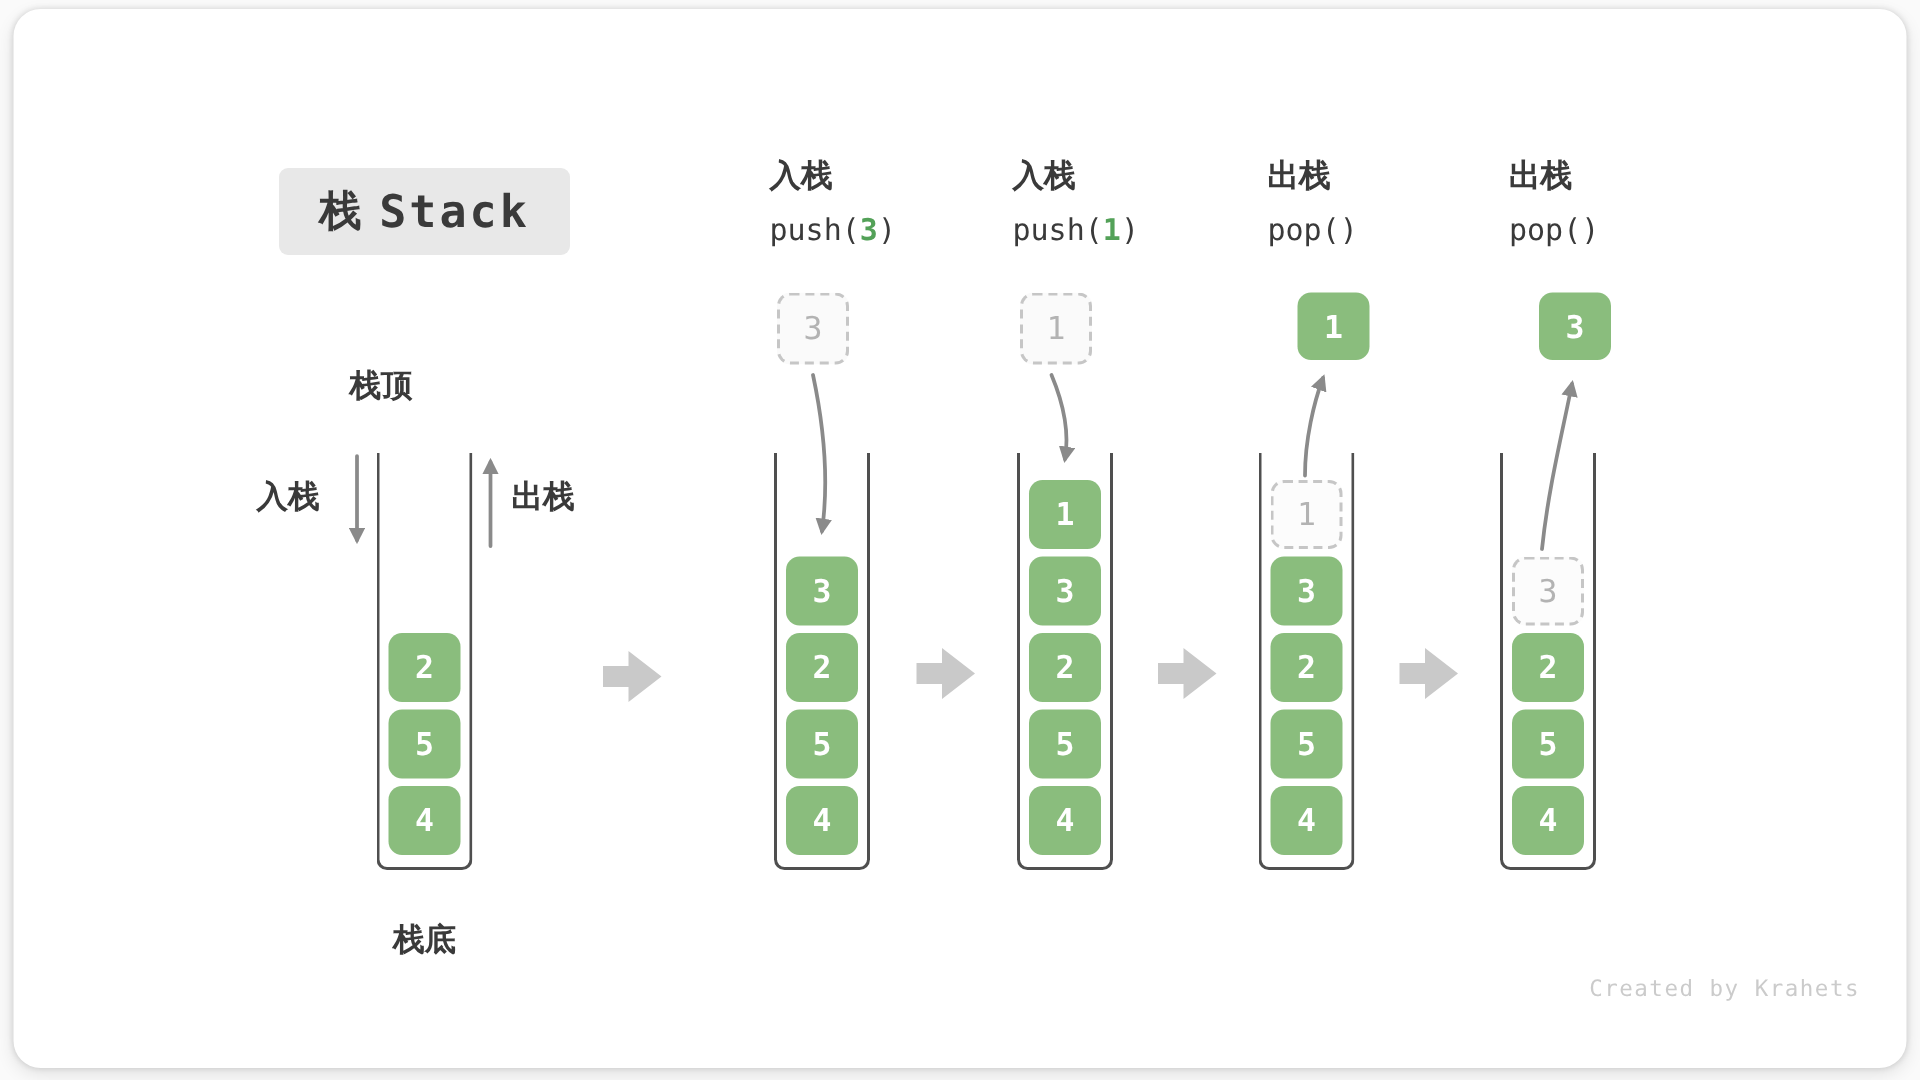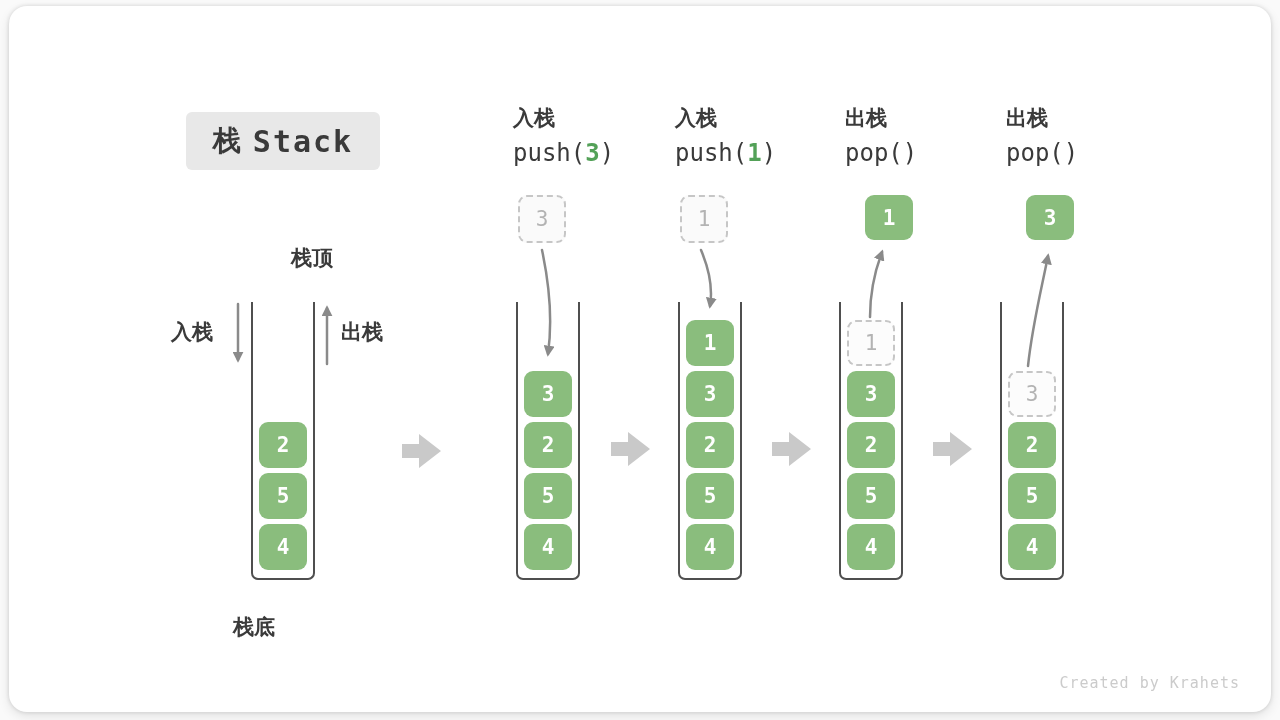--- a/index.html
+++ b/index.html
@@ -28,28 +28,28 @@
   
   .title-badge{
     position:absolute;left:186px;top:112px;width:194px;height:58px;
     background:#e8e8e8;border-radius:6px;
     display:flex;align-items:center;justify-content:center;gap:12px;
   }
   .title-zh{font-size:28px;font-weight:700;color:var(--ink);}
   .title-en{font-family:"DejaVu Sans Mono", monospace;font-size:30px;font-weight:600;letter-spacing:2px;color:var(--ink);}
   
   .zh-label{position:absolute;font-size:21px;font-weight:700;color:var(--ink);line-height:26px;}
-  .lbl-top{left:233px;top:245px;width:100px;text-align:right;}
-  .lbl-bottom{left:233px;top:614px;width:100px;}
+  .lbl-top{left:233px;top:245px;width:100px;text-align:left;}
+  .lbl-bottom{left:233px;top:614px;width:100px;text-align:center;}
   .lbl-push{left:145px;top:319px;width:68px;text-align:right;}
   .lbl-pop{left:341px;top:319px;width:68px;text-align:left;}
   
   .stage-op{position:absolute;top:103px;}
   .op-zh{font-size:21px;font-weight:700;color:var(--ink);line-height:30px;}
-  .op-code{font-family:"DejaVu Sans Mono", monospace;font-size:24px;color:var(--ink);line-height:32px;margin-top:4px;white-space:pre;}
+  .op-code{font-family:"DejaVu Sans Mono", monospace;font-size:20px;color:var(--ink);line-height:32px;margin-top:4px;white-space:pre;}
   .op-code .accent{color:var(--accent);font-weight:700;}
   
   .stack{
     position:absolute;top:302px;width:64px;height:278px;box-sizing:border-box;
     border:2px solid var(--wall);border-top:none;border-radius:0 0 7px 7px;
     display:flex;flex-direction:column;justify-content:flex-end;align-items:center;
     gap:5px;padding-bottom:8px;background:#ffffff;
   }
   
   .cell{
@@ -63,21 +63,21 @@
   .cell.float{position:absolute;top:195px;}
   .cell.float.ghost{height:48px;background:#fafafa;}
   .cell.float.solid{height:45px;}
   
   #arrows{position:absolute;left:0;top:0;pointer-events:none;}
   #arrows .line{fill:none;stroke:var(--arrow);stroke-width:2.5;stroke-linecap:round;}
   #arrows .flow{fill:var(--flow);}
   #ah-tip{fill:var(--arrow);}
   
   .watermark{
-    position:absolute;right:40px;top:674px;
+    position:absolute;right:40px;top:650px;
     font-family:"DejaVu Sans Mono", monospace;font-size:15px;letter-spacing:1px;color:#cbcbcb;
   }
 </style>
 </head>
 <body>
 
 <div class="frame">
   <div class="card"></div>
 
   <div class="title-badge" style="background: rgb(232, 232, 232);">

